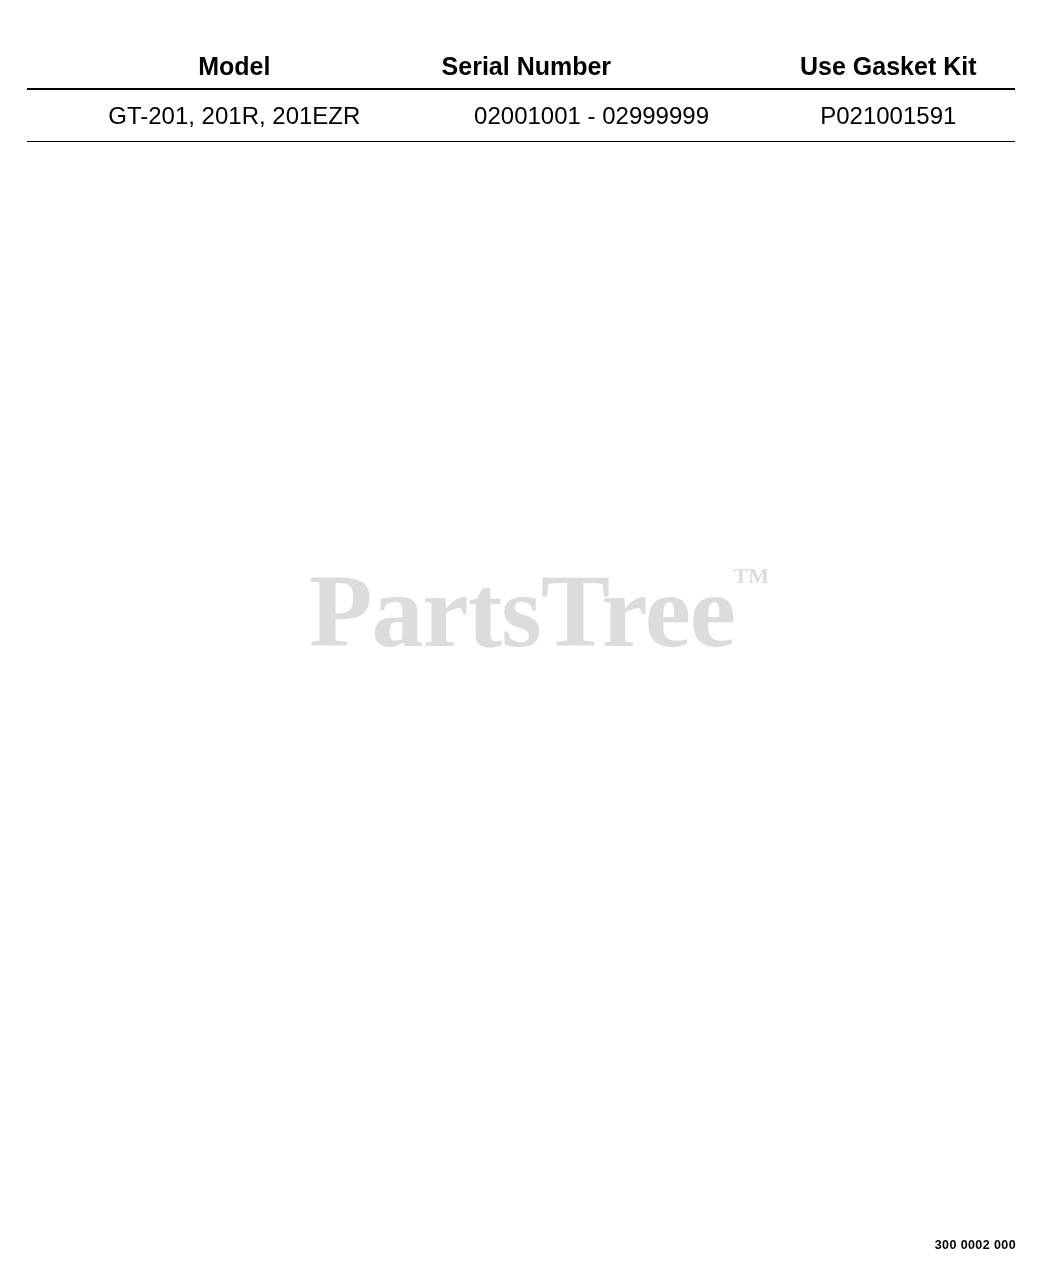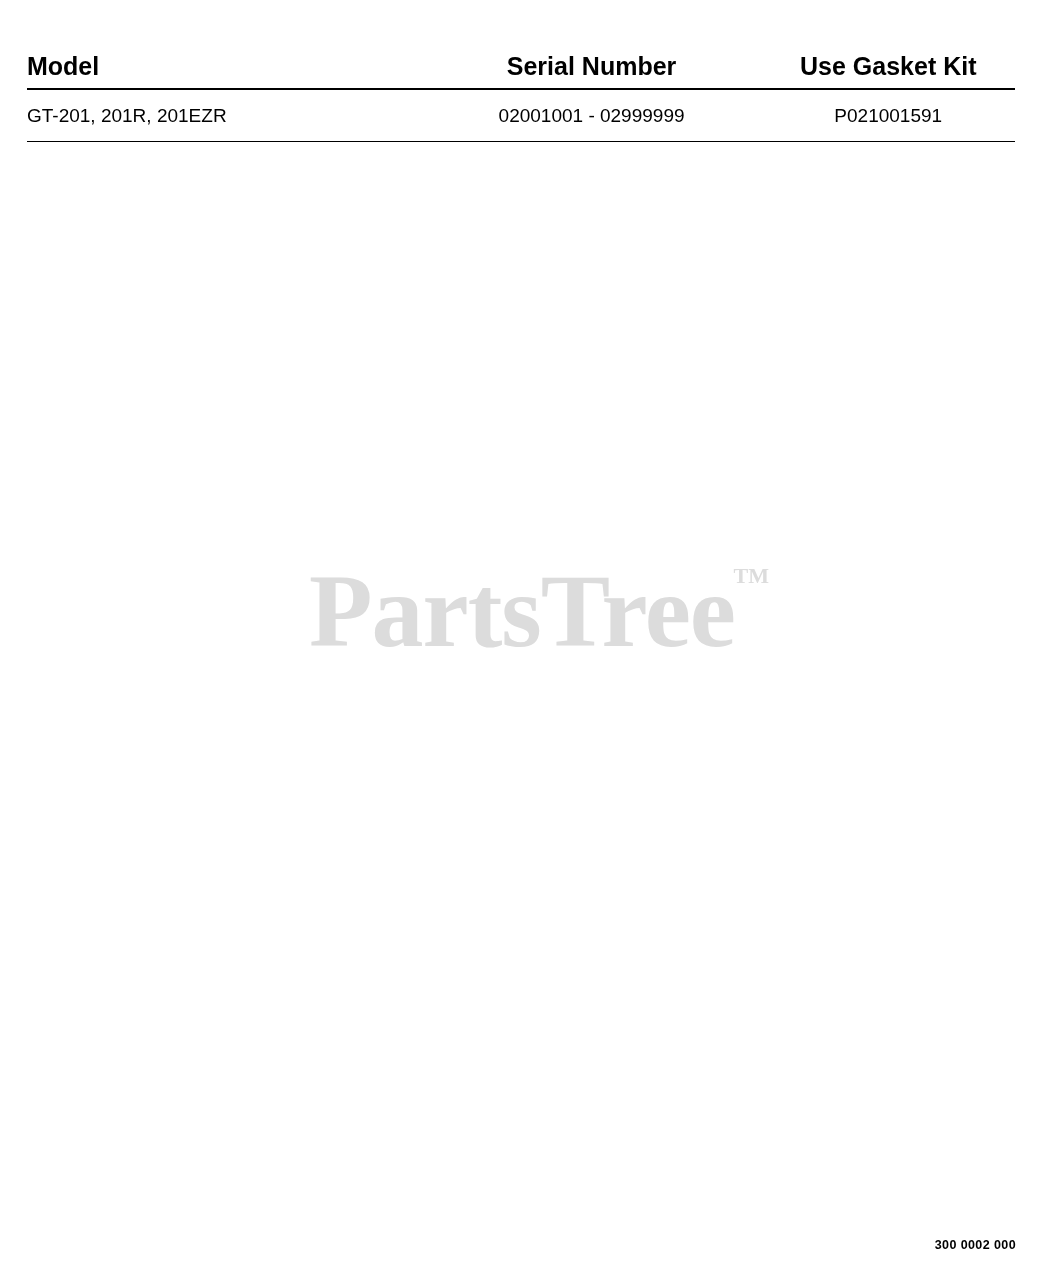--- a/index.html
+++ b/index.html
@@ -40,32 +40,32 @@
 
   .gasket-table thead th {
     font-size: 25px;
     font-weight: bold;
     height: 44px;
     line-height: 44px;
     border-bottom: 2.5px solid #000000;
   }
 
   .gasket-table tbody td {
-    font-size: 19px;
+    font-size: 24px;
     font-weight: normal;
     height: 51px;
     line-height: 51px;
     border-bottom: 1.6px solid #000000;
   }
 
-  .col-model   { width: 44%; text-align: left; margin-top: 48px; }
+  .col-model   { width: 44%; text-align: center; margin-top: 48px; }
   .col-serial  { width: 32%; text-align: center; }
   .col-gasket  { width: 24%; text-align: center; }
 
-  .gasket-table thead th.col-serial { text-align: center; padding-right: 34px; }
+  .gasket-table thead th.col-serial { text-align: left; padding-right: 34px; }
   .gasket-table thead th.col-gasket { text-align: center; padding-right: 14px; }
   .gasket-table tbody td.col-serial { text-align: center; padding-right: 34px; }
   .gasket-table tbody td.col-gasket { text-align: center; padding-right: 14px; }
 
   
   .watermark {
     position: absolute;
     left: 0;
     right: 0;
     top: 559px;

